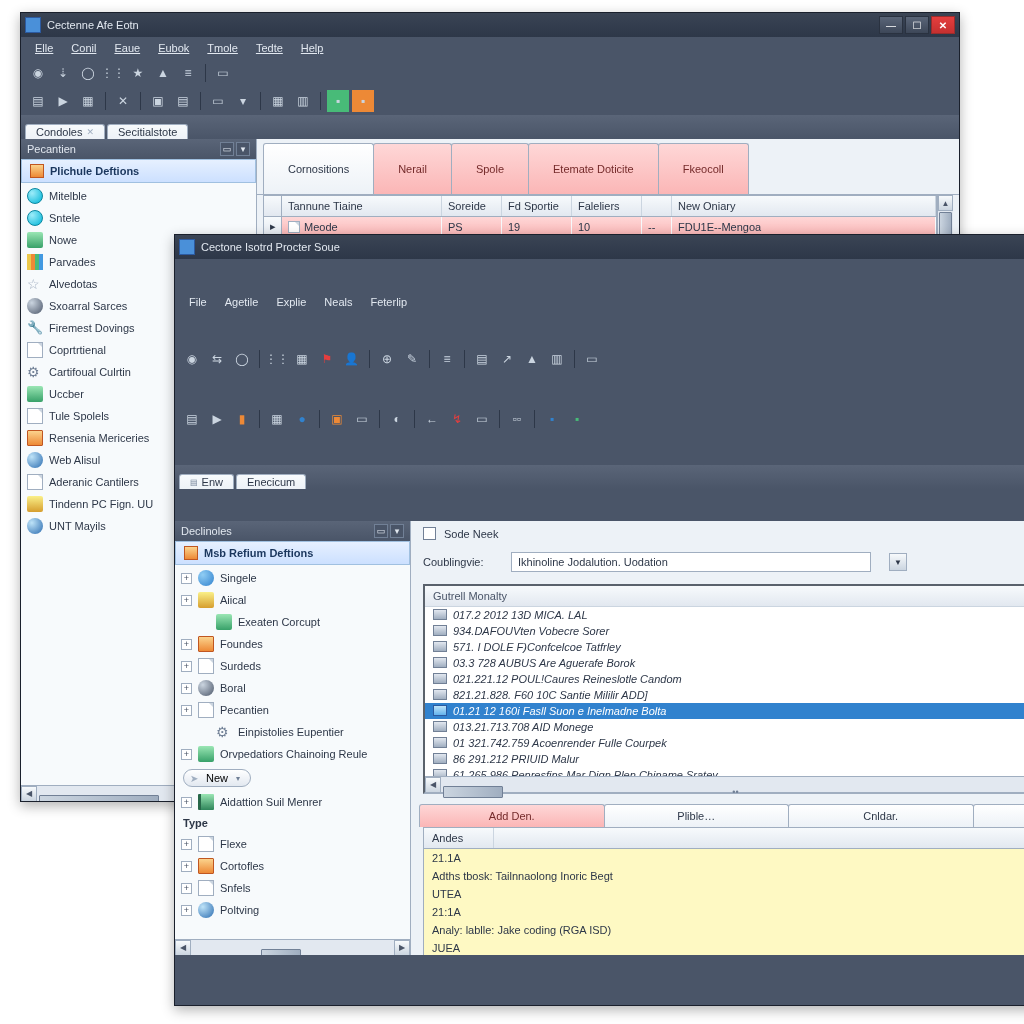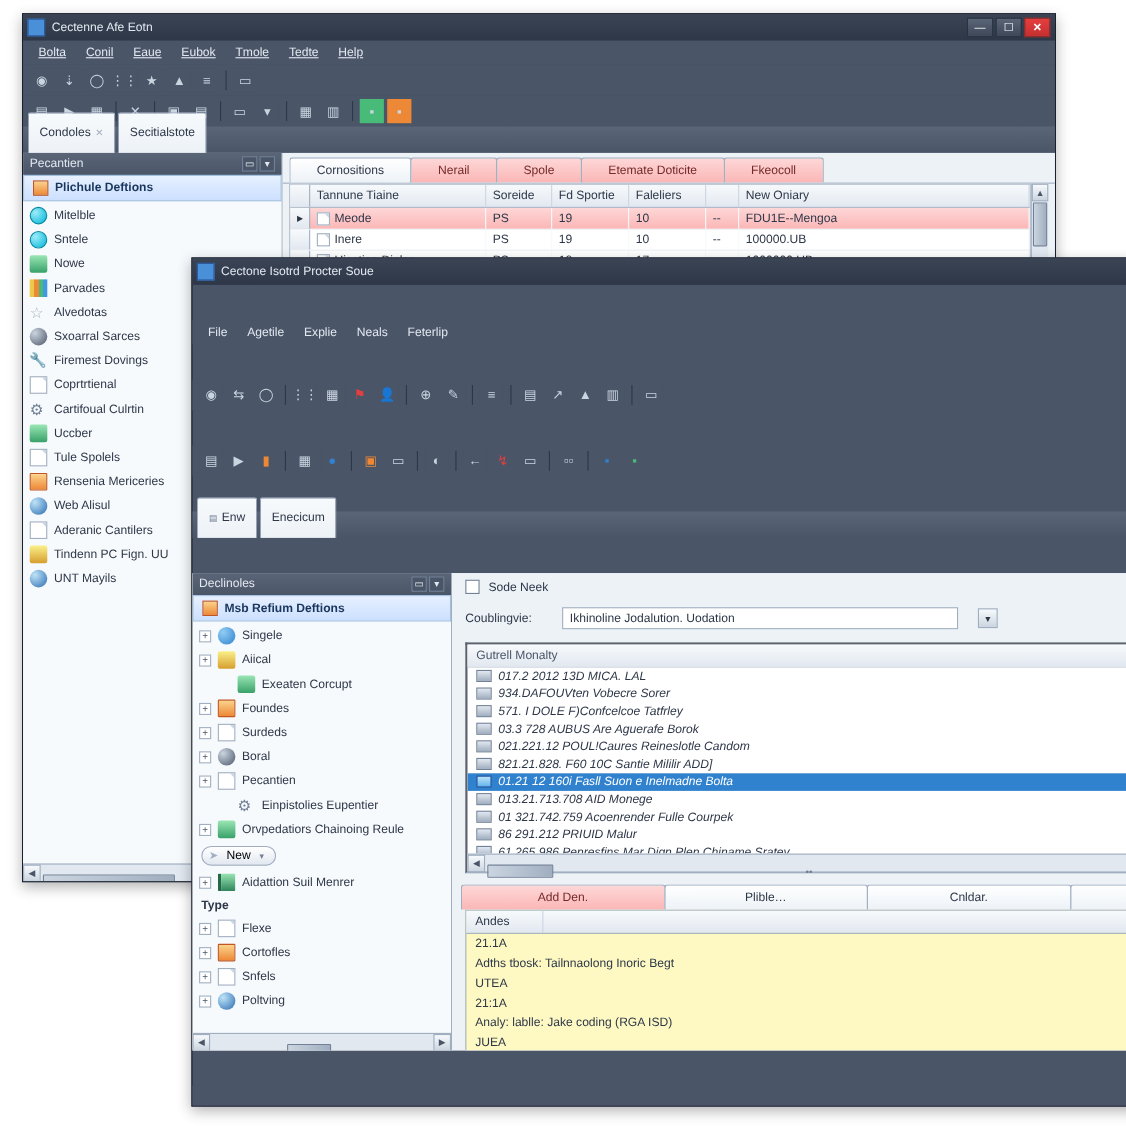--- a/index.html
+++ b/index.html
@@ -19,21 +19,21 @@
 
 .menubar { background: #4a5568; color: #e2e8f0; height: 22px; display: flex; align-items: center; padding: 0 6px; gap: 2px; }
 .menu-item { padding: 2px 8px; cursor: pointer; }
 .menu-item u { text-decoration: underline; }
 
 .toolbar { background: #4a5568; padding: 3px 6px; display: flex; align-items: center; gap: 3px; }
 .tb-btn { width: 22px; height: 22px; background: #4a5568; border: 1px solid transparent; cursor: pointer; display: flex; align-items: center; justify-content: center; color: #cbd5e0; font-size: 12px; }
 .tb-sep { width: 1px; height: 18px; background: #2d3748; margin: 0 3px; }
 
 .tabstrip { background: linear-gradient(to bottom, #5a6578, #4a5568); display: flex; align-items: flex-end; height: 24px; padding: 0 4px; }
-.tab { background: linear-gradient(to bottom, #f7fafc, #edf2f7); border: 1px solid #a0aec0; border-bottom: none; padding: 12px 10px; margin-right: 2px; border-radius: 3px 3px 0 0; cursor: pointer; display: flex; align-items: center; gap: 4px; color: #2d3748; }
+.tab { background: linear-gradient(to bottom, #f7fafc, #edf2f7); border: 1px solid #a0aec0; border-bottom: none; padding: 1px 10px; margin-right: 2px; border-radius: 3px 3px 0 0; cursor: pointer; display: flex; align-items: center; gap: 4px; color: #2d3748; }
 .tab .tab-close { font-size: 9px; color: #a0aec0; }
 .tab .tab-icon { font-size: 8px; color: #718096; }
 
 .content { background: #edf2f7; flex: 1; display: flex; overflow: hidden; }
 
 
 .sidebar { width: 236px; background: #f7fafc; border-right: 1px solid #a0aec0; display: flex; flex-direction: column; }
 .sidebar-header { background: linear-gradient(to bottom, #5a6578, #4a5568); color: #e2e8f0; padding: 3px 6px; font-size: 11px; display: flex; align-items: center; justify-content: space-between; }
 .sh-icons { display: flex; gap: 2px; }
 .sh-icon { width: 14px; height: 14px; display: flex; align-items: center; justify-content: center; font-size: 9px; cursor: pointer; border: 1px solid #718096; background: #4a5568; }
@@ -62,21 +62,21 @@
 .type-label { font-weight: bold; padding: 4px 8px; color: #2d3748; }
 .new-btn { display: inline-flex; align-items: center; background: linear-gradient(to bottom, #fff, #e2e8f0); border: 1px solid #a0aec0; border-radius: 10px; padding: 2px 10px 2px 22px; margin: 4px 8px; cursor: pointer; position: relative; }
 .new-btn:before { content: '➤'; position: absolute; left: 6px; color: #a0aec0; font-size: 10px; }
 .new-btn .chev { margin-left: 8px; font-size: 8px; color: #718096; }
 
 
 .main { flex: 1; background: #edf2f7; display: flex; flex-direction: column; overflow: hidden; }
 
 
 .table-tabs { display: flex; padding: 4px 6px 0; gap: 0; border-bottom: 1px solid #a0aec0; }
-.ttab { padding: 5px 24px; border: 1px solid #a0aec0; border-bottom: none; background: linear-gradient(to bottom, #fff, #edf2f7); cursor: pointer; margin-right: -1px; border-radius: 3px 3px 0 0; color: #2d3748; }
+.ttab { padding: 19px 24px; border: 1px solid #a0aec0; border-bottom: none; background: linear-gradient(to bottom, #fff, #edf2f7); cursor: pointer; margin-right: -1px; border-radius: 3px 3px 0 0; color: #2d3748; }
 .ttab.pink { background: linear-gradient(to bottom, #fed7d7, #fbb6b6); color: #742a2a; }
 .grid-wrap { background: #fff; border: 1px solid #a0aec0; margin: 4px 6px; }
 .grid-header { display: flex; background: linear-gradient(to bottom, #f7fafc, #e2e8f0); border-bottom: 1px solid #a0aec0; }
 .gh { padding: 4px 6px; border-right: 1px solid #cbd5e0; font-weight: normal; color: #2d3748; }
 .grid-row { display: flex; border-bottom: 1px solid #edf2f7; }
 .grid-row.sel { background: linear-gradient(to bottom, #fed7d7, #fbb6b6); }
 .gc { padding: 3px 6px; border-right: 1px solid #f7fafc; display: flex; align-items: center; gap: 4px; color: #2d3748; }
 .col-sect { width: 18px; background: linear-gradient(to bottom, #f7fafc, #e2e8f0); border-right: 1px solid #a0aec0; }
 .col0 { width: 160px; } .col1 { width: 60px; } .col2 { width: 70px; } .col3 { width: 70px; } .col4 { width: 30px; } .col5 { flex: 1; }
 .scrollbar-v { width: 16px; background: #e2e8f0; border-left: 1px solid #a0aec0; position: relative; }
@@ -123,21 +123,21 @@
   <div class="titlebar">
     <div class="titlebar-icon"></div>
     <div class="titlebar-text">Cectenne Afe Eotn</div>
     <div class="win-controls">
       <div class="win-btn min"></div>
       <div class="win-btn max"></div>
       <div class="win-btn close"></div>
     </div>
   </div>
   <div class="menubar">
-    <span class="menu-item"><u>Bolta</u></span>
+    <span class="menu-item"><u>Elle</u></span>
     <span class="menu-item"><u>Conil</u></span>
     <span class="menu-item"><u>Eaue</u></span>
     <span class="menu-item"><u>Eubok</u></span>
     <span class="menu-item"><u>Tmole</u></span>
     <span class="menu-item"><u>Tedte</u></span>
     <span class="menu-item"><u>Help</u></span>
   </div>
   <div class="toolbar">
     <div class="tb-btn">◉</div>
     <div class="tb-btn">⇣</div>

